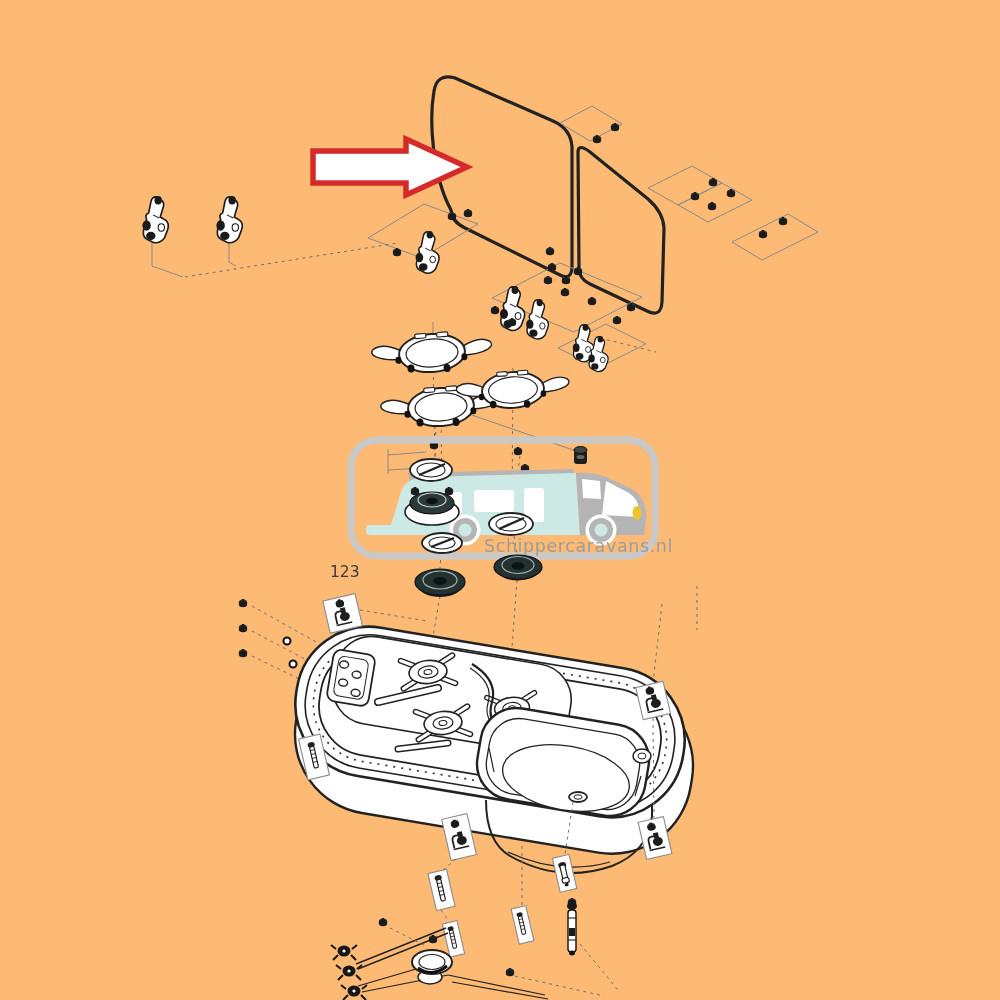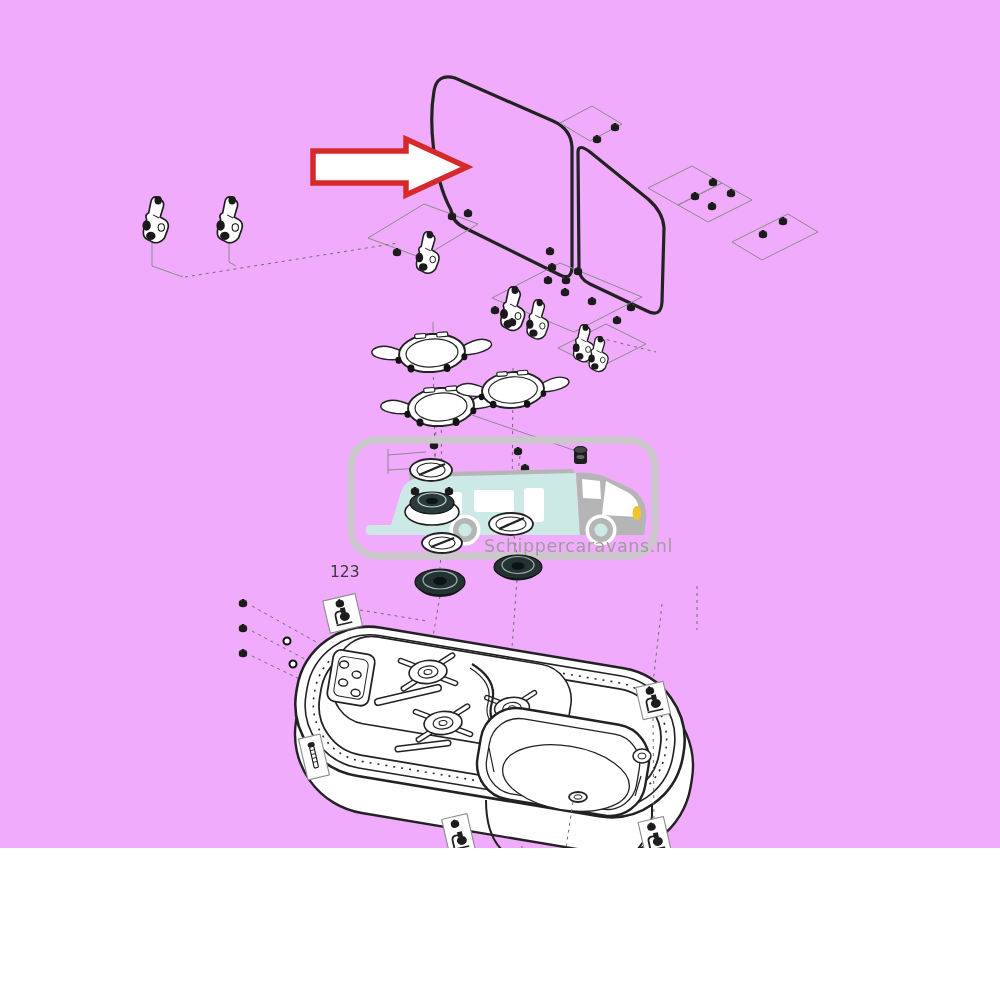--- a/index.html
+++ b/index.html
@@ -1,16 +1,16 @@
 <!DOCTYPE html>
 <html><head>
 <meta charset="utf-8">
 <style>
   html,body{margin:0;padding:0;background:#ffffff}
-  .stage{width:1000px;height:848px;position:relative;overflow:hidden;background:#f0abfc;
+  .stage{width:1000px;height:1000px;position:relative;overflow:hidden;background:#fdba74;
          font-family:"DejaVu Sans", sans-serif}
   svg{display:block}
   .wm-text{font-family:"DejaVu Sans",sans-serif;font-size:17.5px;fill:#9d9d9d;letter-spacing:.6px}
   .part-label{font-family:"DejaVu Sans",sans-serif;font-size:15.5px;fill:#3a3a3a}
   .thin{stroke:#8a8a8a;stroke-width:1;fill:none}
   .dash{stroke:#6f6f6f;stroke-width:1;fill:none;stroke-dasharray:3 4}
   .ln{stroke:#222;fill:none}
 </style>
 </head>
 <body>

